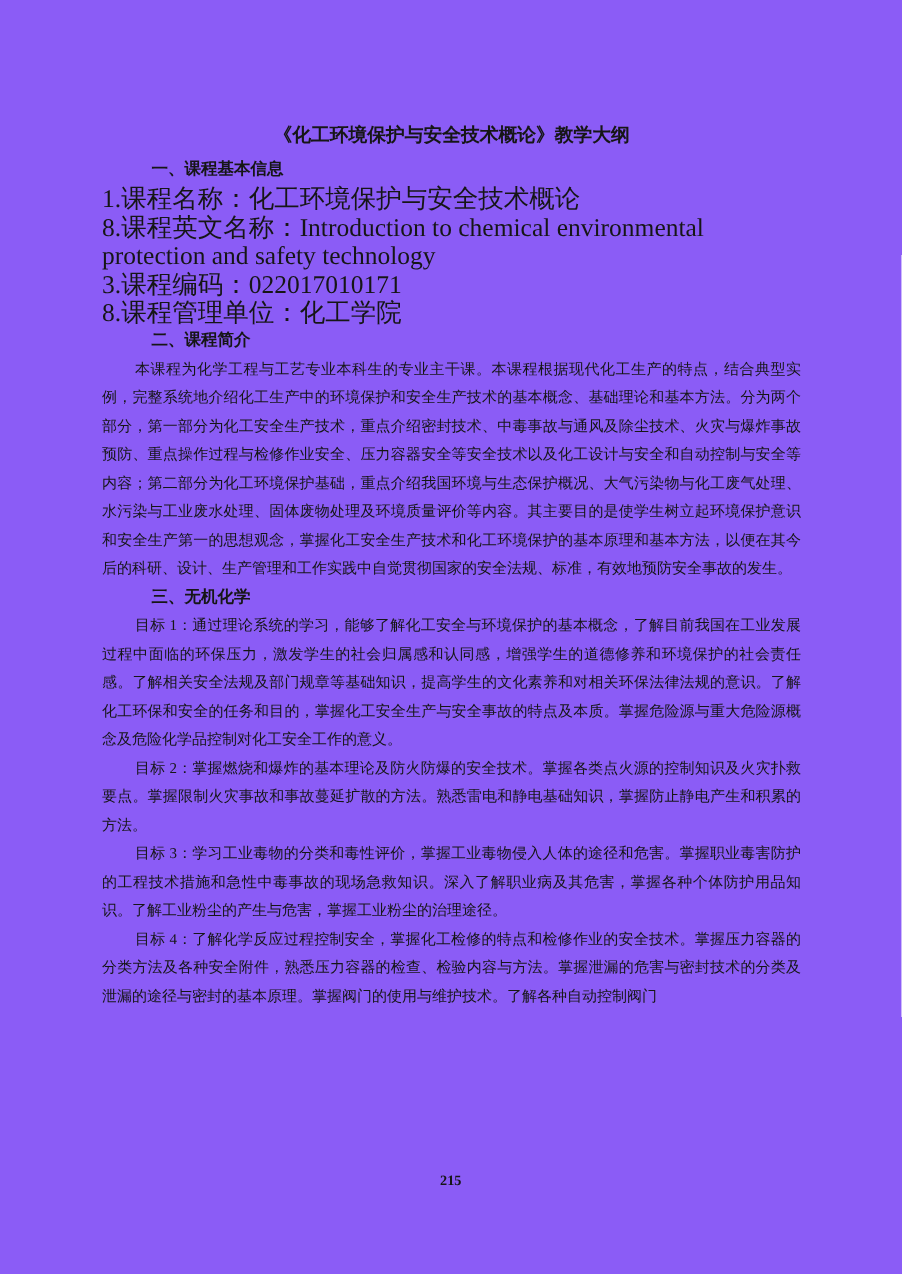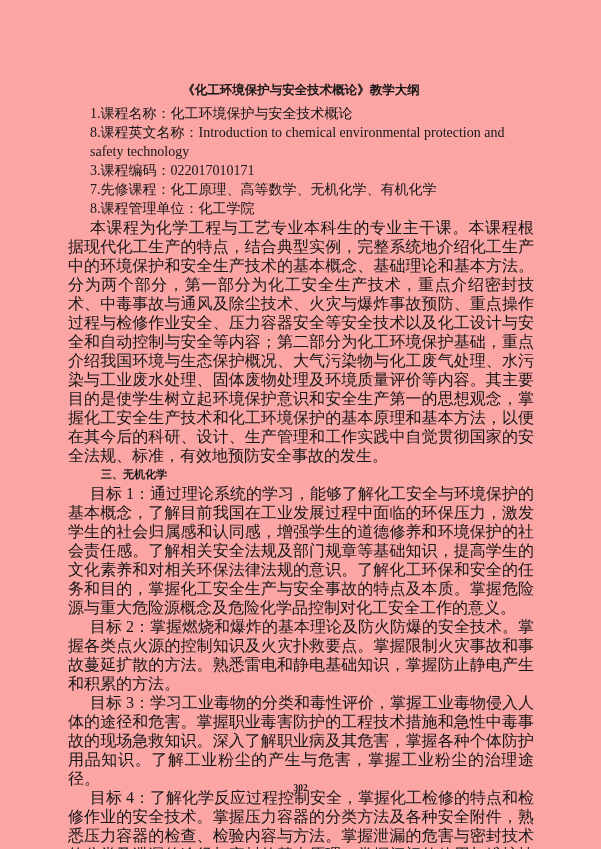--- a/index.html
+++ b/index.html
@@ -4,21 +4,21 @@
 <style>
   html, body {
     margin: 0;
     padding: 0;
     background: #ffffff;
   }
   .page {
     position: relative;
     width: 601px;
     height: 849px;
-    background: #fca5a5;
+    background: #8b5cf6;
     color: #161616;
     font-family: "Liberation Serif", "DejaVu Serif", serif;
     overflow: hidden;
   }
   .content {
     position: absolute;
     left: 68px;
     top: 80px;
     width: 466px;
   }
@@ -29,26 +29,25 @@
     line-height: 20px;
     margin-bottom: 4px;
   }
   .heading {
     font-weight: bold;
     font-size: 11px;
     line-height: 19px;
     margin-left: 33px;
   }
   .item {
-    font-size: 14px;
+    font-size: 17px;
     line-height: 19px;
-    margin-left: 22px;
   }
   .para {
-    font-size: 16px;
+    font-size: 10px;
     line-height: 19px;
     text-indent: 22px;
     text-align: justify;
   }
   .pagenum {
     position: absolute;
     top: 782px;
     left: 0;
     width: 100%;
     text-align: center;
@@ -58,33 +57,34 @@
   }
 </style>
 </head>
 <body>
 
 <div class="page">
   <div class="content">
 
     <div class="title">《化工环境保护与安全技术概论》教学大纲</div>
 
+    <div class="heading">一、课程基本信息</div>
 
     <div class="item">1.课程名称：化工环境保护与安全技术概论</div>
     <div class="item">8.课程英文名称：Introduction to chemical environmental protection and safety technology</div>
     <div class="item">3.课程编码：022017010171</div>
-    <div class="item">7.先修课程：化工原理、高等数学、无机化学、有机化学</div>
     <div class="item">8.课程管理单位：化工学院</div>
 
+    <div class="heading">二、课程简介</div>
 
     <div class="para">本课程为化学工程与工艺专业本科生的专业主干课。本课程根据现代化工生产的特点，结合典型实例，完整系统地介绍化工生产中的环境保护和安全生产技术的基本概念、基础理论和基本方法。分为两个部分，第一部分为化工安全生产技术，重点介绍密封技术、中毒事故与通风及除尘技术、火灾与爆炸事故预防、重点操作过程与检修作业安全、压力容器安全等安全技术以及化工设计与安全和自动控制与安全等内容；第二部分为化工环境保护基础，重点介绍我国环境与生态保护概况、大气污染物与化工废气处理、水污染与工业废水处理、固体废物处理及环境质量评价等内容。其主要目的是使学生树立起环境保护意识和安全生产第一的思想观念，掌握化工安全生产技术和化工环境保护的基本原理和基本方法，以便在其今后的科研、设计、生产管理和工作实践中自觉贯彻国家的安全法规、标准，有效地预防安全事故的发生。</div>
 
     <div class="heading">三、无机化学</div>
 
     <div class="para">目标 1：通过理论系统的学习，能够了解化工安全与环境保护的基本概念，了解目前我国在工业发展过程中面临的环保压力，激发学生的社会归属感和认同感，增强学生的道德修养和环境保护的社会责任感。了解相关安全法规及部门规章等基础知识，提高学生的文化素养和对相关环保法律法规的意识。了解化工环保和安全的任务和目的，掌握化工安全生产与安全事故的特点及本质。掌握危险源与重大危险源概念及危险化学品控制对化工安全工作的意义。</div>
     <div class="para">目标 2：掌握燃烧和爆炸的基本理论及防火防爆的安全技术。掌握各类点火源的控制知识及火灾扑救要点。掌握限制火灾事故和事故蔓延扩散的方法。熟悉雷电和静电基础知识，掌握防止静电产生和积累的方法。</div>
     <div class="para">目标 3：学习工业毒物的分类和毒性评价，掌握工业毒物侵入人体的途径和危害。掌握职业毒害防护的工程技术措施和急性中毒事故的现场急救知识。深入了解职业病及其危害，掌握各种个体防护用品知识。了解工业粉尘的产生与危害，掌握工业粉尘的治理途径。</div>
     <div class="para">目标 4：了解化学反应过程控制安全，掌握化工检修的特点和检修作业的安全技术。掌握压力容器的分类方法及各种安全附件，熟悉压力容器的检查、检验内容与方法。掌握泄漏的危害与密封技术的分类及泄漏的途径与密封的基本原理。掌握阀门的使用与维护技术。了解各种自动控制阀门</div>
 
   </div>
 
-  <div class="pagenum">302</div>
+  <div class="pagenum">215</div>
 </div>
 
 </body></html>

